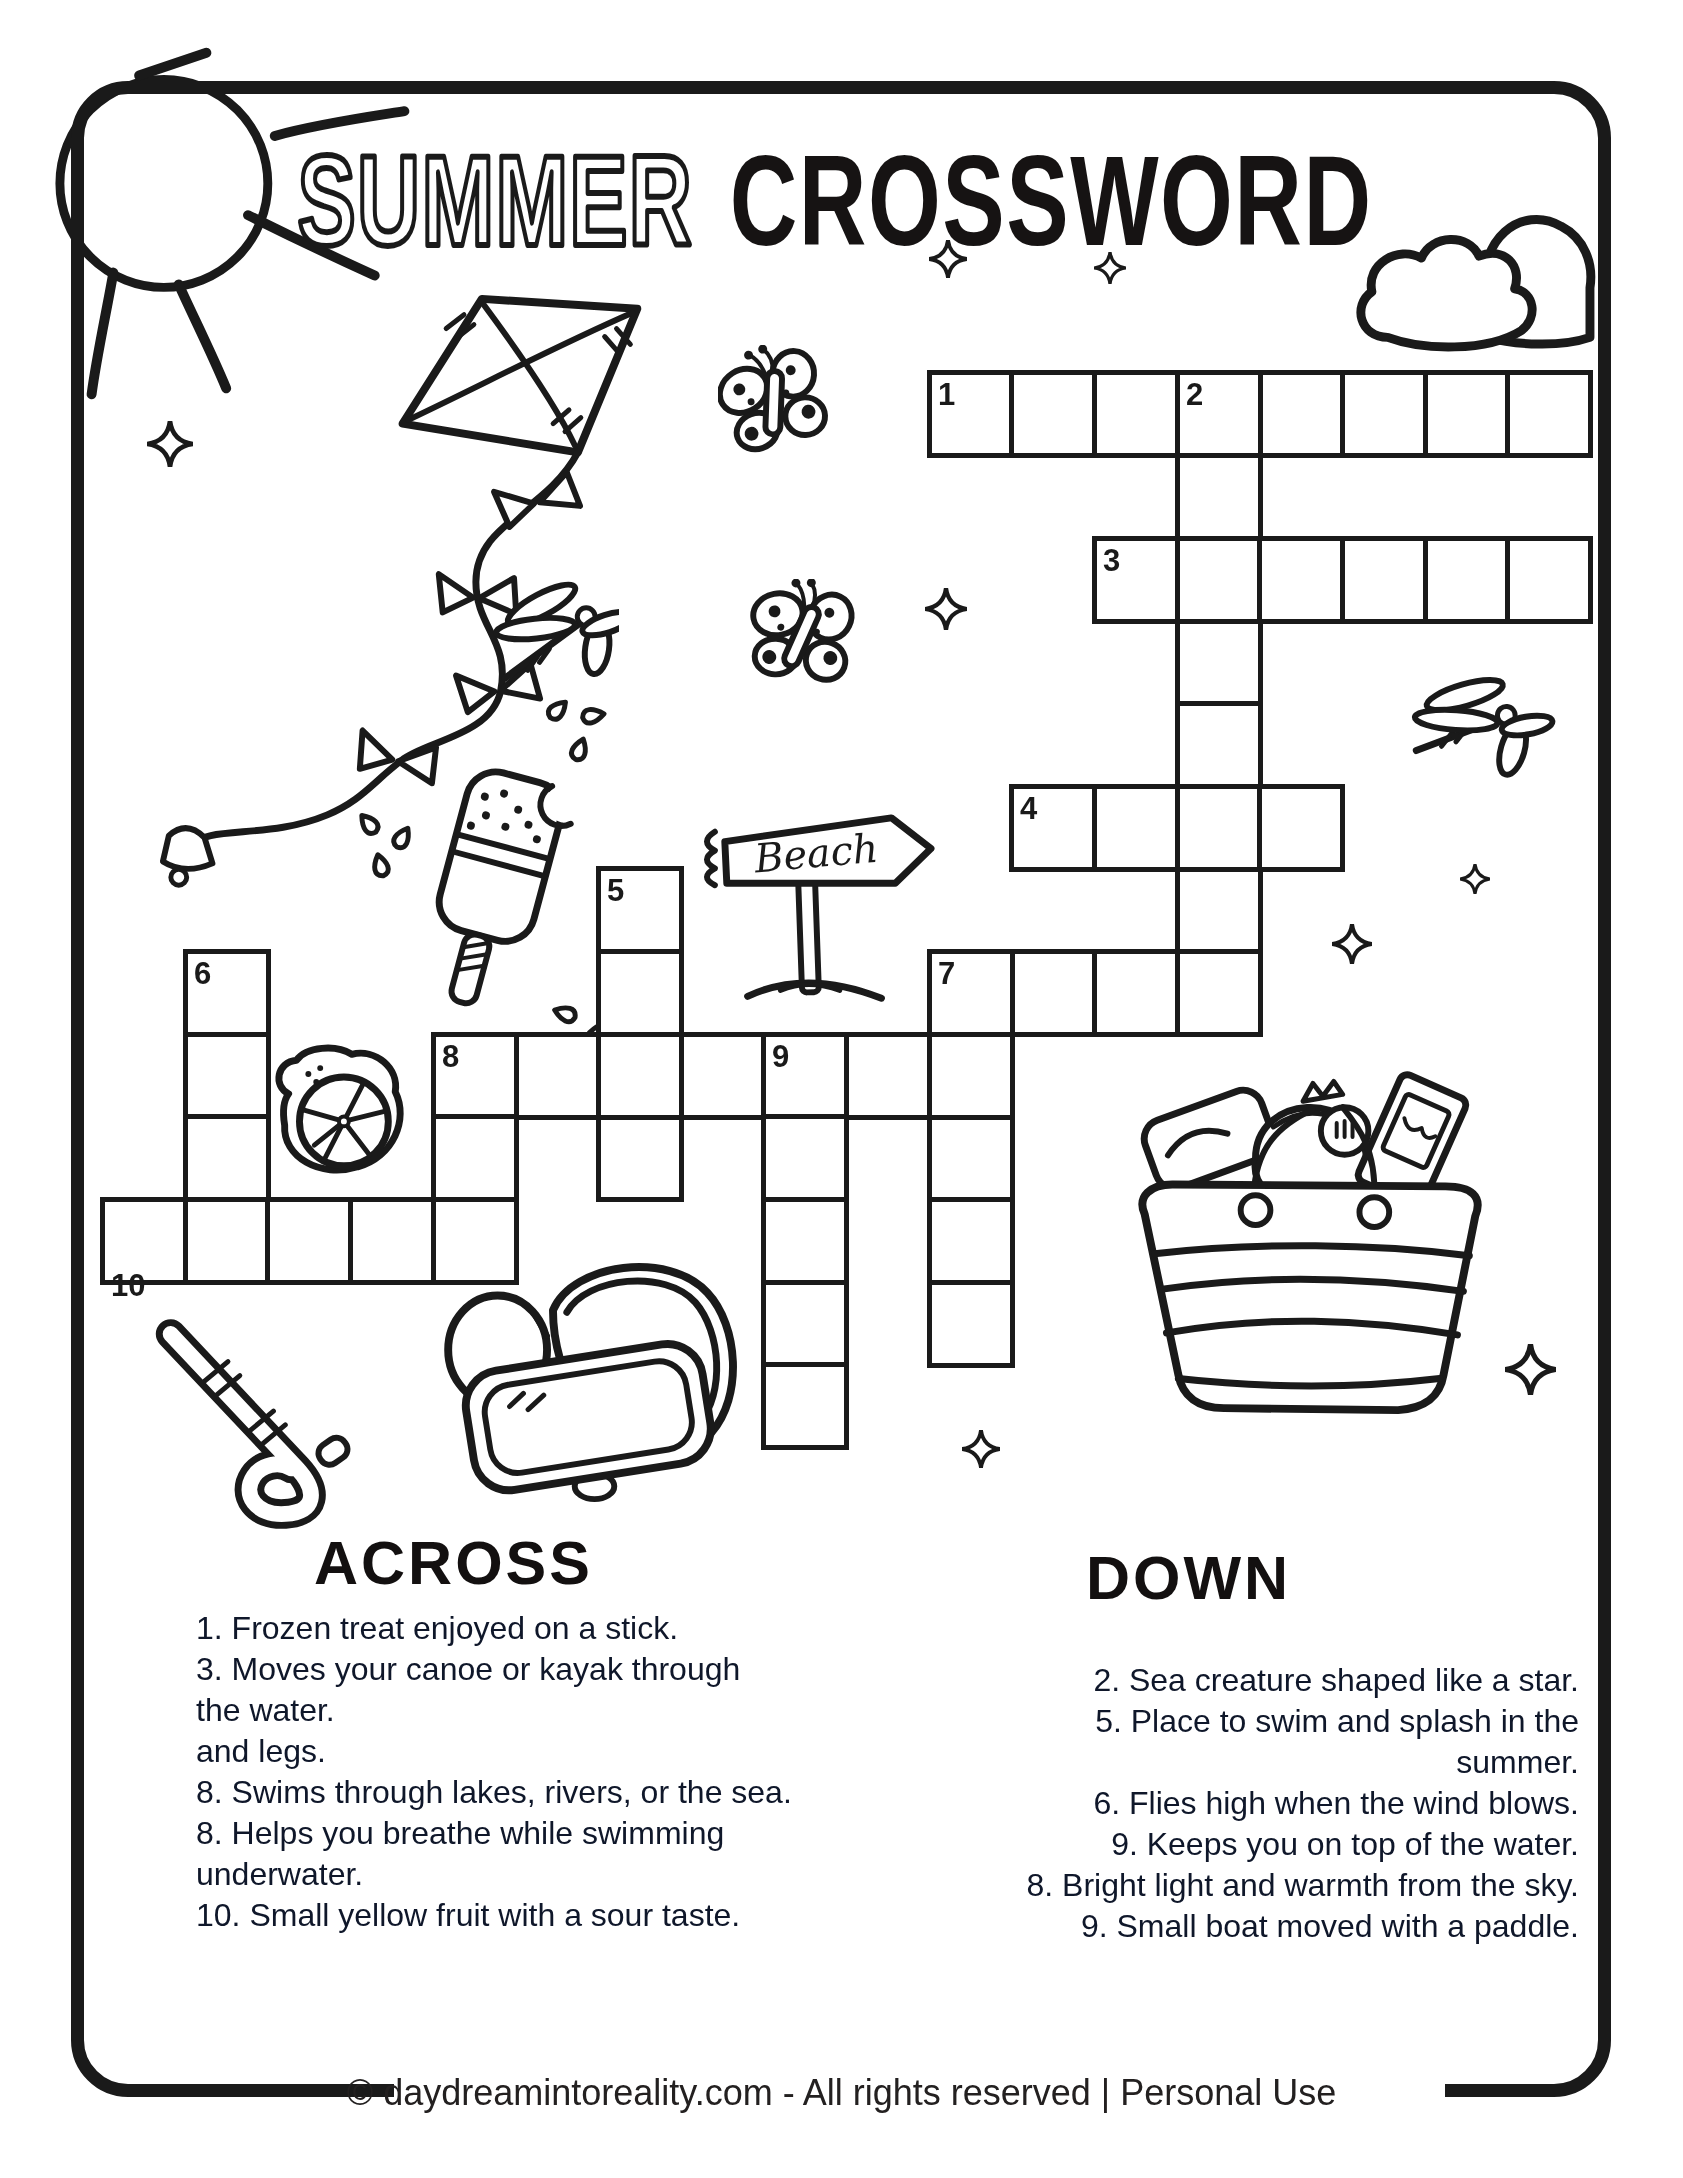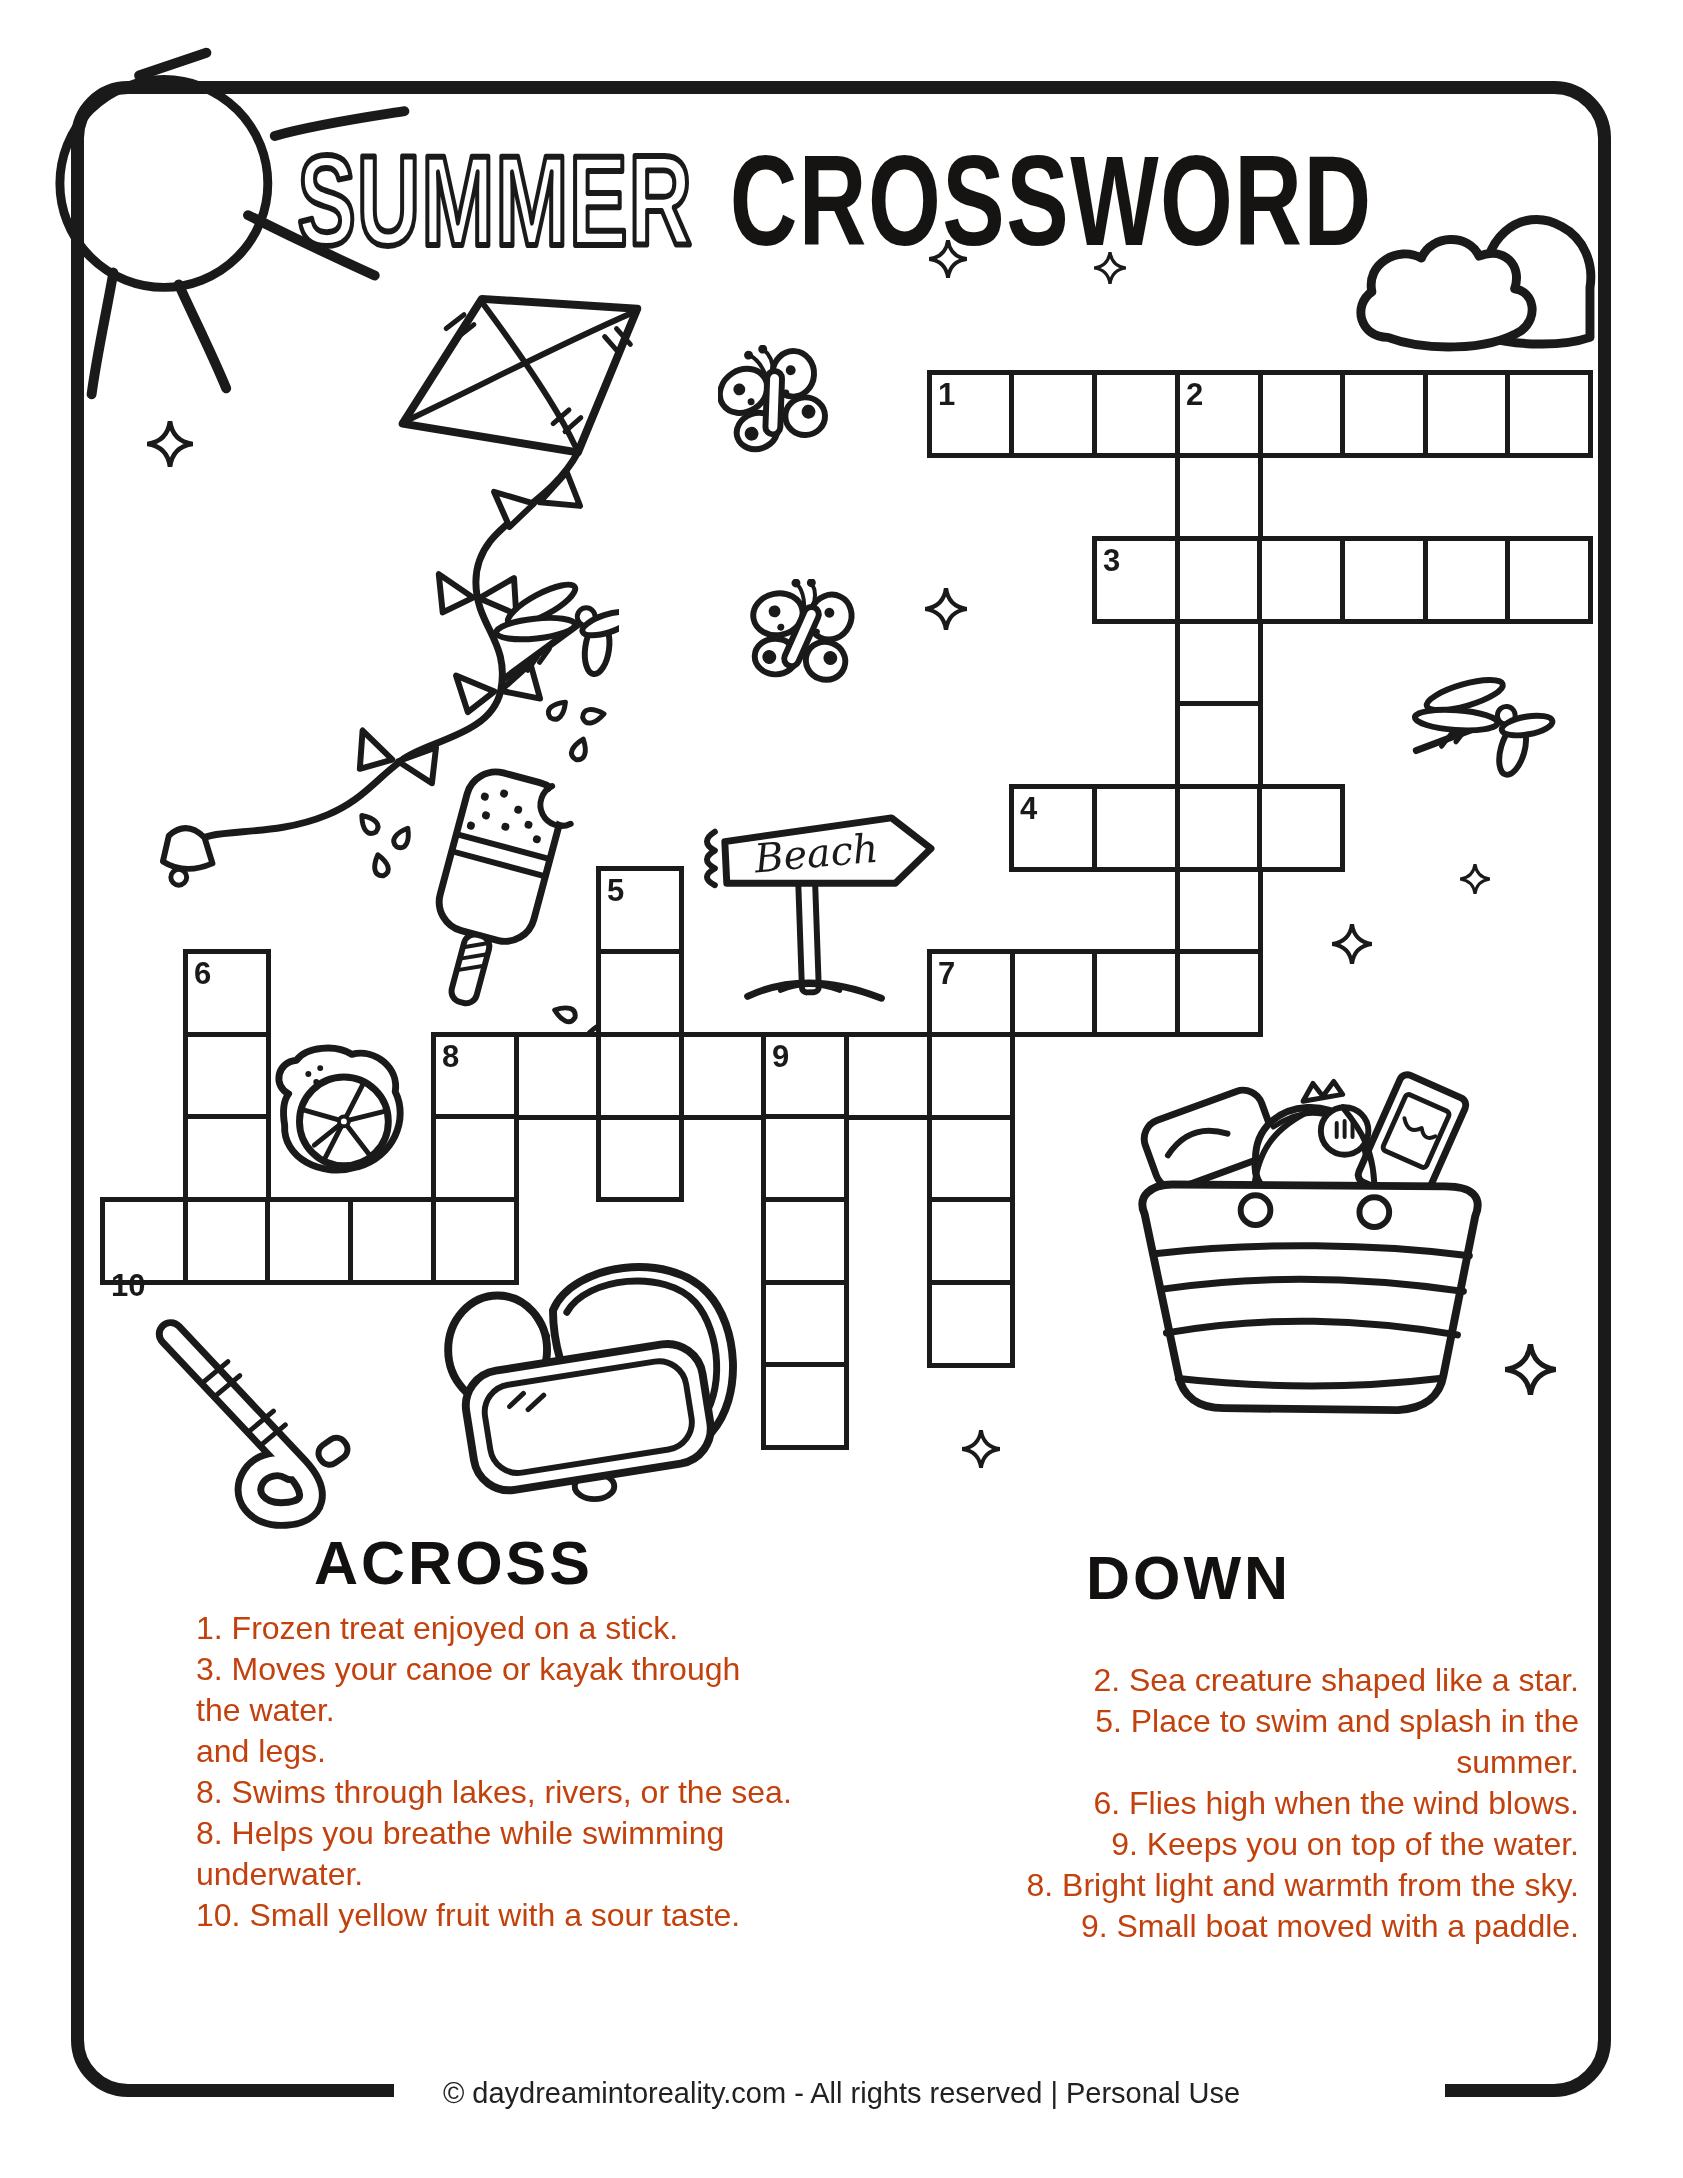--- a/index.html
+++ b/index.html
@@ -29,29 +29,29 @@
     position:absolute;font-size:31px;font-weight:700;color:#1a1a1a;
     z-index:5;line-height:1;
   }
   .heading{
     position:absolute;z-index:6;font-weight:900;font-size:61px;letter-spacing:3px;
     color:#131010;text-align:center;font-family:"Liberation Sans",sans-serif;
   }
   #across-heading{left:196px;top:1528px;width:515px;}
   #down-heading{left:926px;top:1528px;width:525px;margin-top:15px;}
   .clue-col{
-    position:absolute;z-index:6;font-size:32px;line-height:41px;color:#c2410c;
+    position:absolute;z-index:6;font-size:32px;line-height:41px;color:#0f172a;
     font-family:"Liberation Sans",sans-serif;
   }
   #across-clues{left:196px;top:1608px;width:713px;}
   #down-clues{left:926px;top:1660px;width:653px;text-align:right;}
   #footer-gap{position:absolute;left:394px;top:2075px;width:1051px;height:30px;background:#ffffff;z-index:5;}
   #footer-text{
     position:absolute;left:0;top:2073px;width:1683px;text-align:center;z-index:6;
-    font-size:29px;line-height:40px;color:#232020;
+    font-size:36px;line-height:40px;color:#232020;
   }
 </style>
 </head>
 <body>
 
 <div id="page-border"></div>
 
 <svg class="deco under" style="left:50px;top:30px" width="396" height="396" viewBox="0 0 400 400">
   <circle class="ln" cx="115" cy="155" r="105" stroke-width="9"></circle>
   <path class="ln" stroke-width="10" d="M90,46 L158,23"></path>

